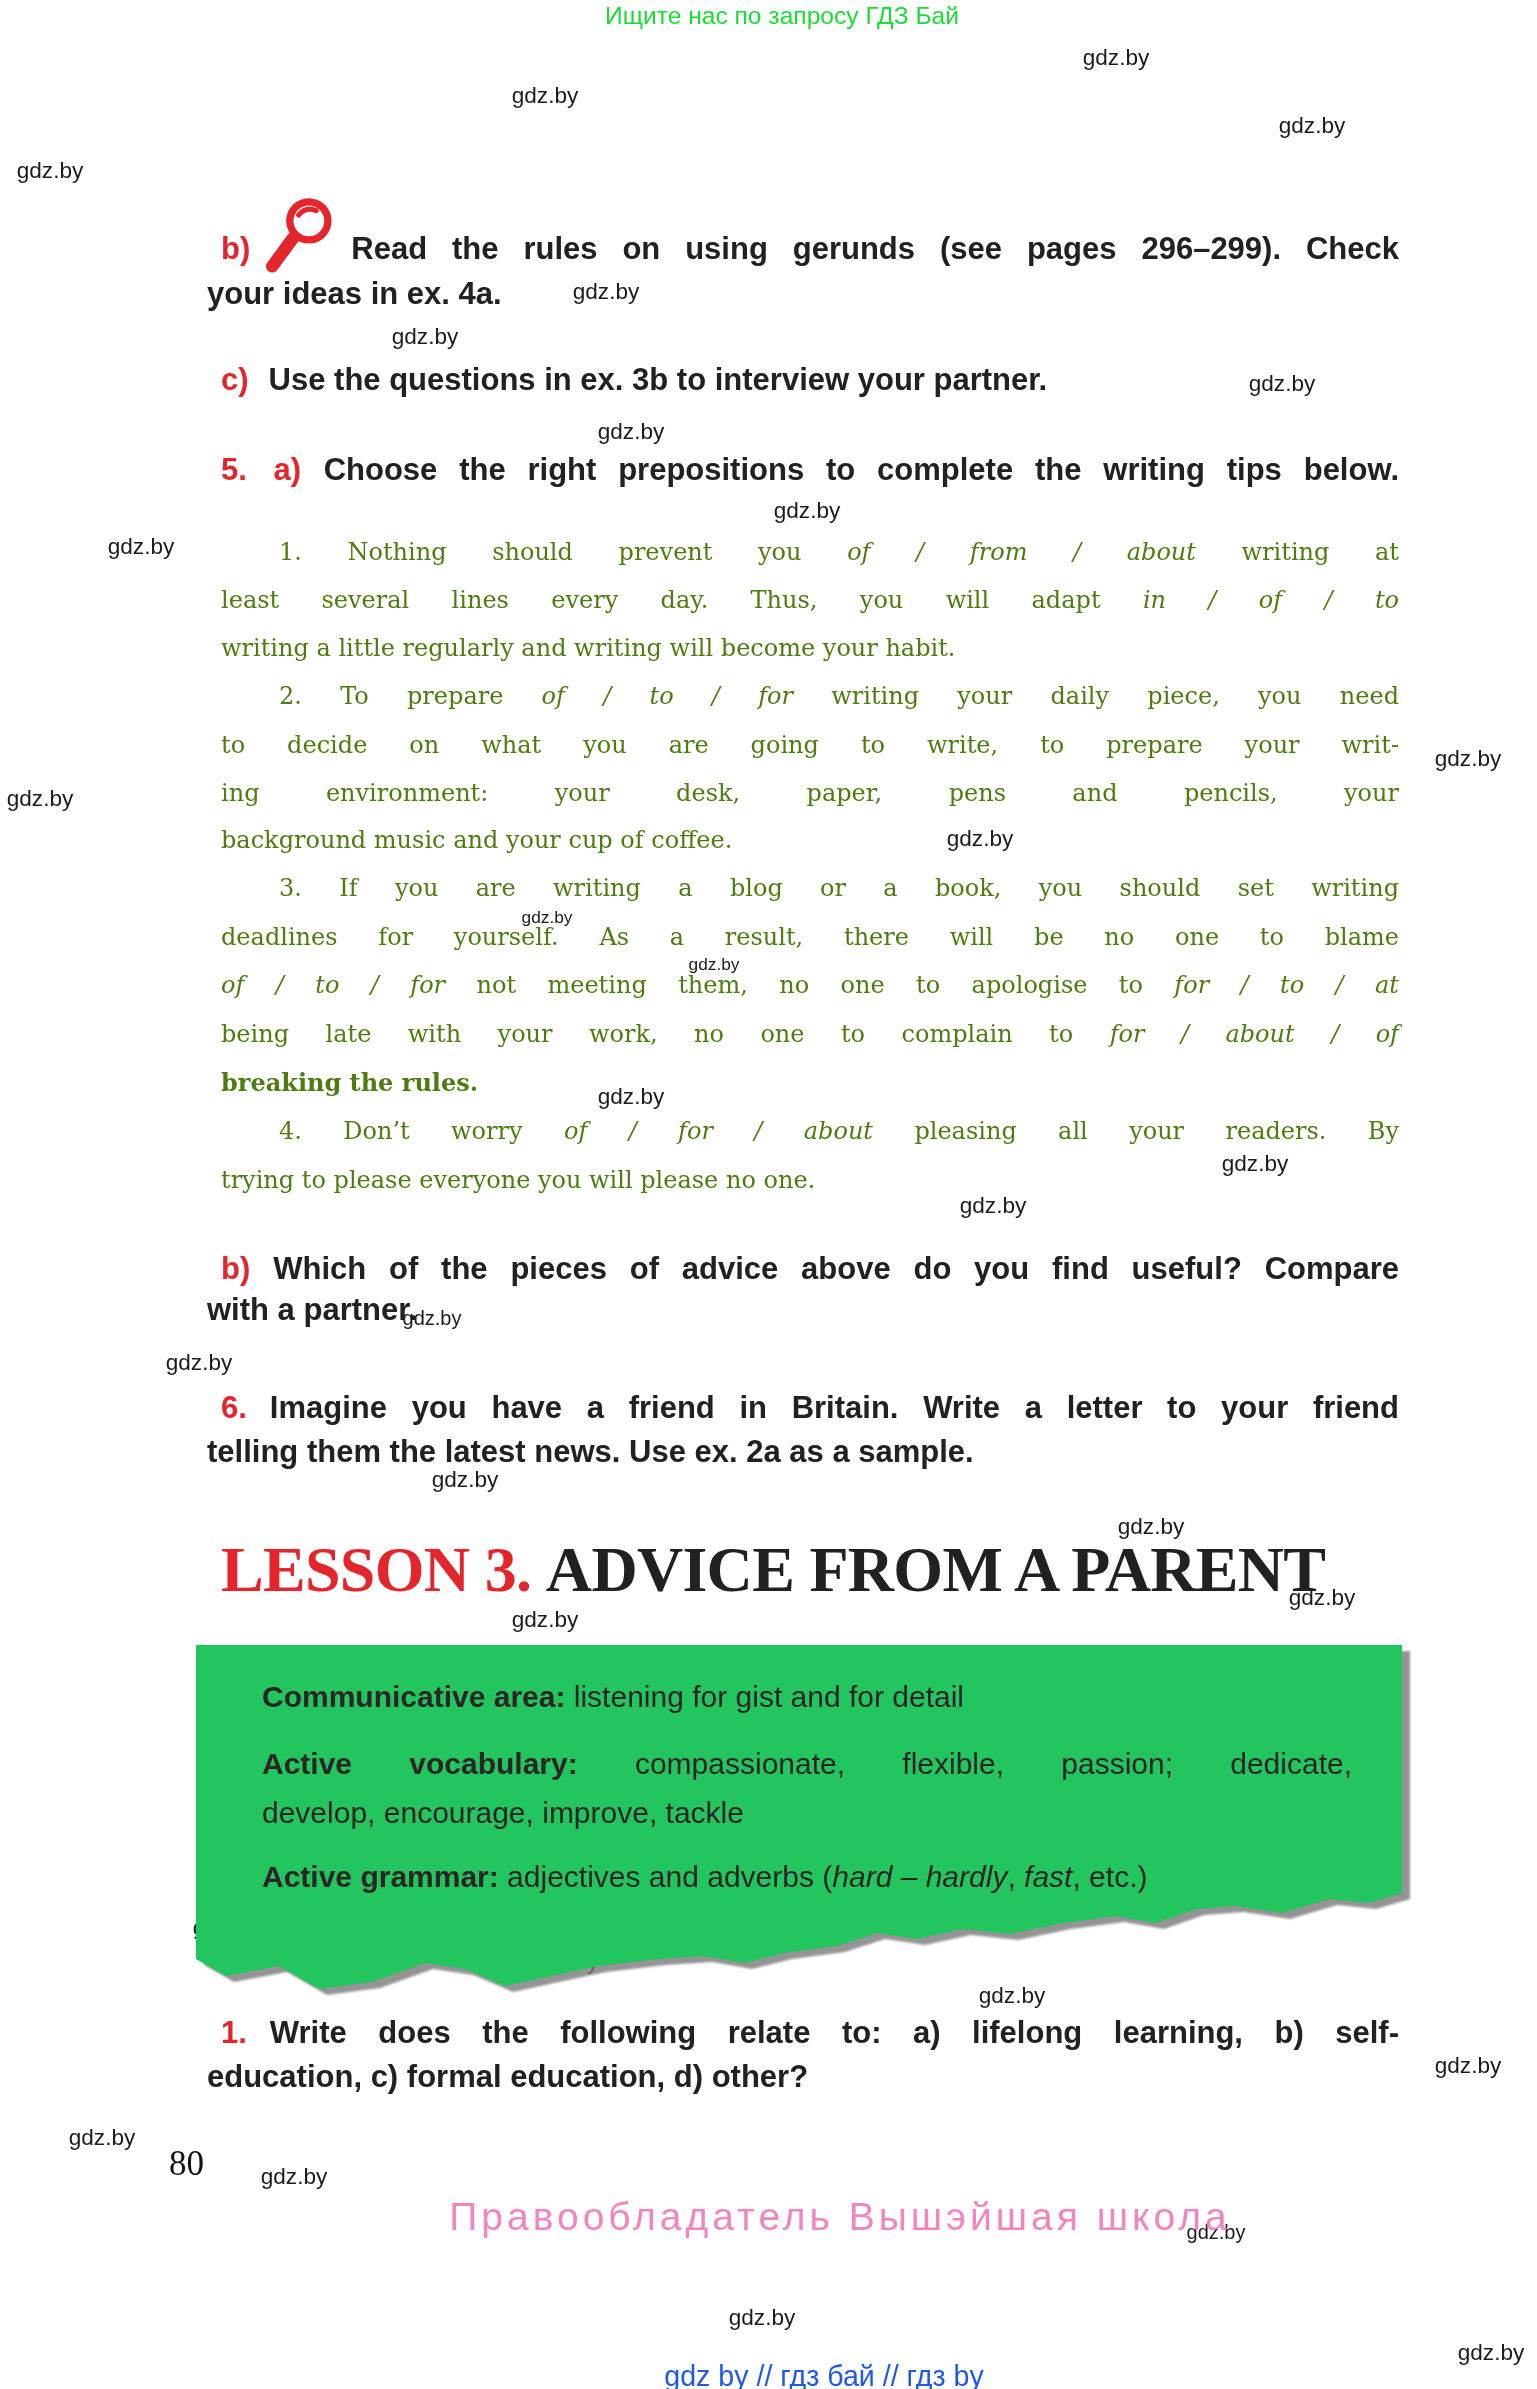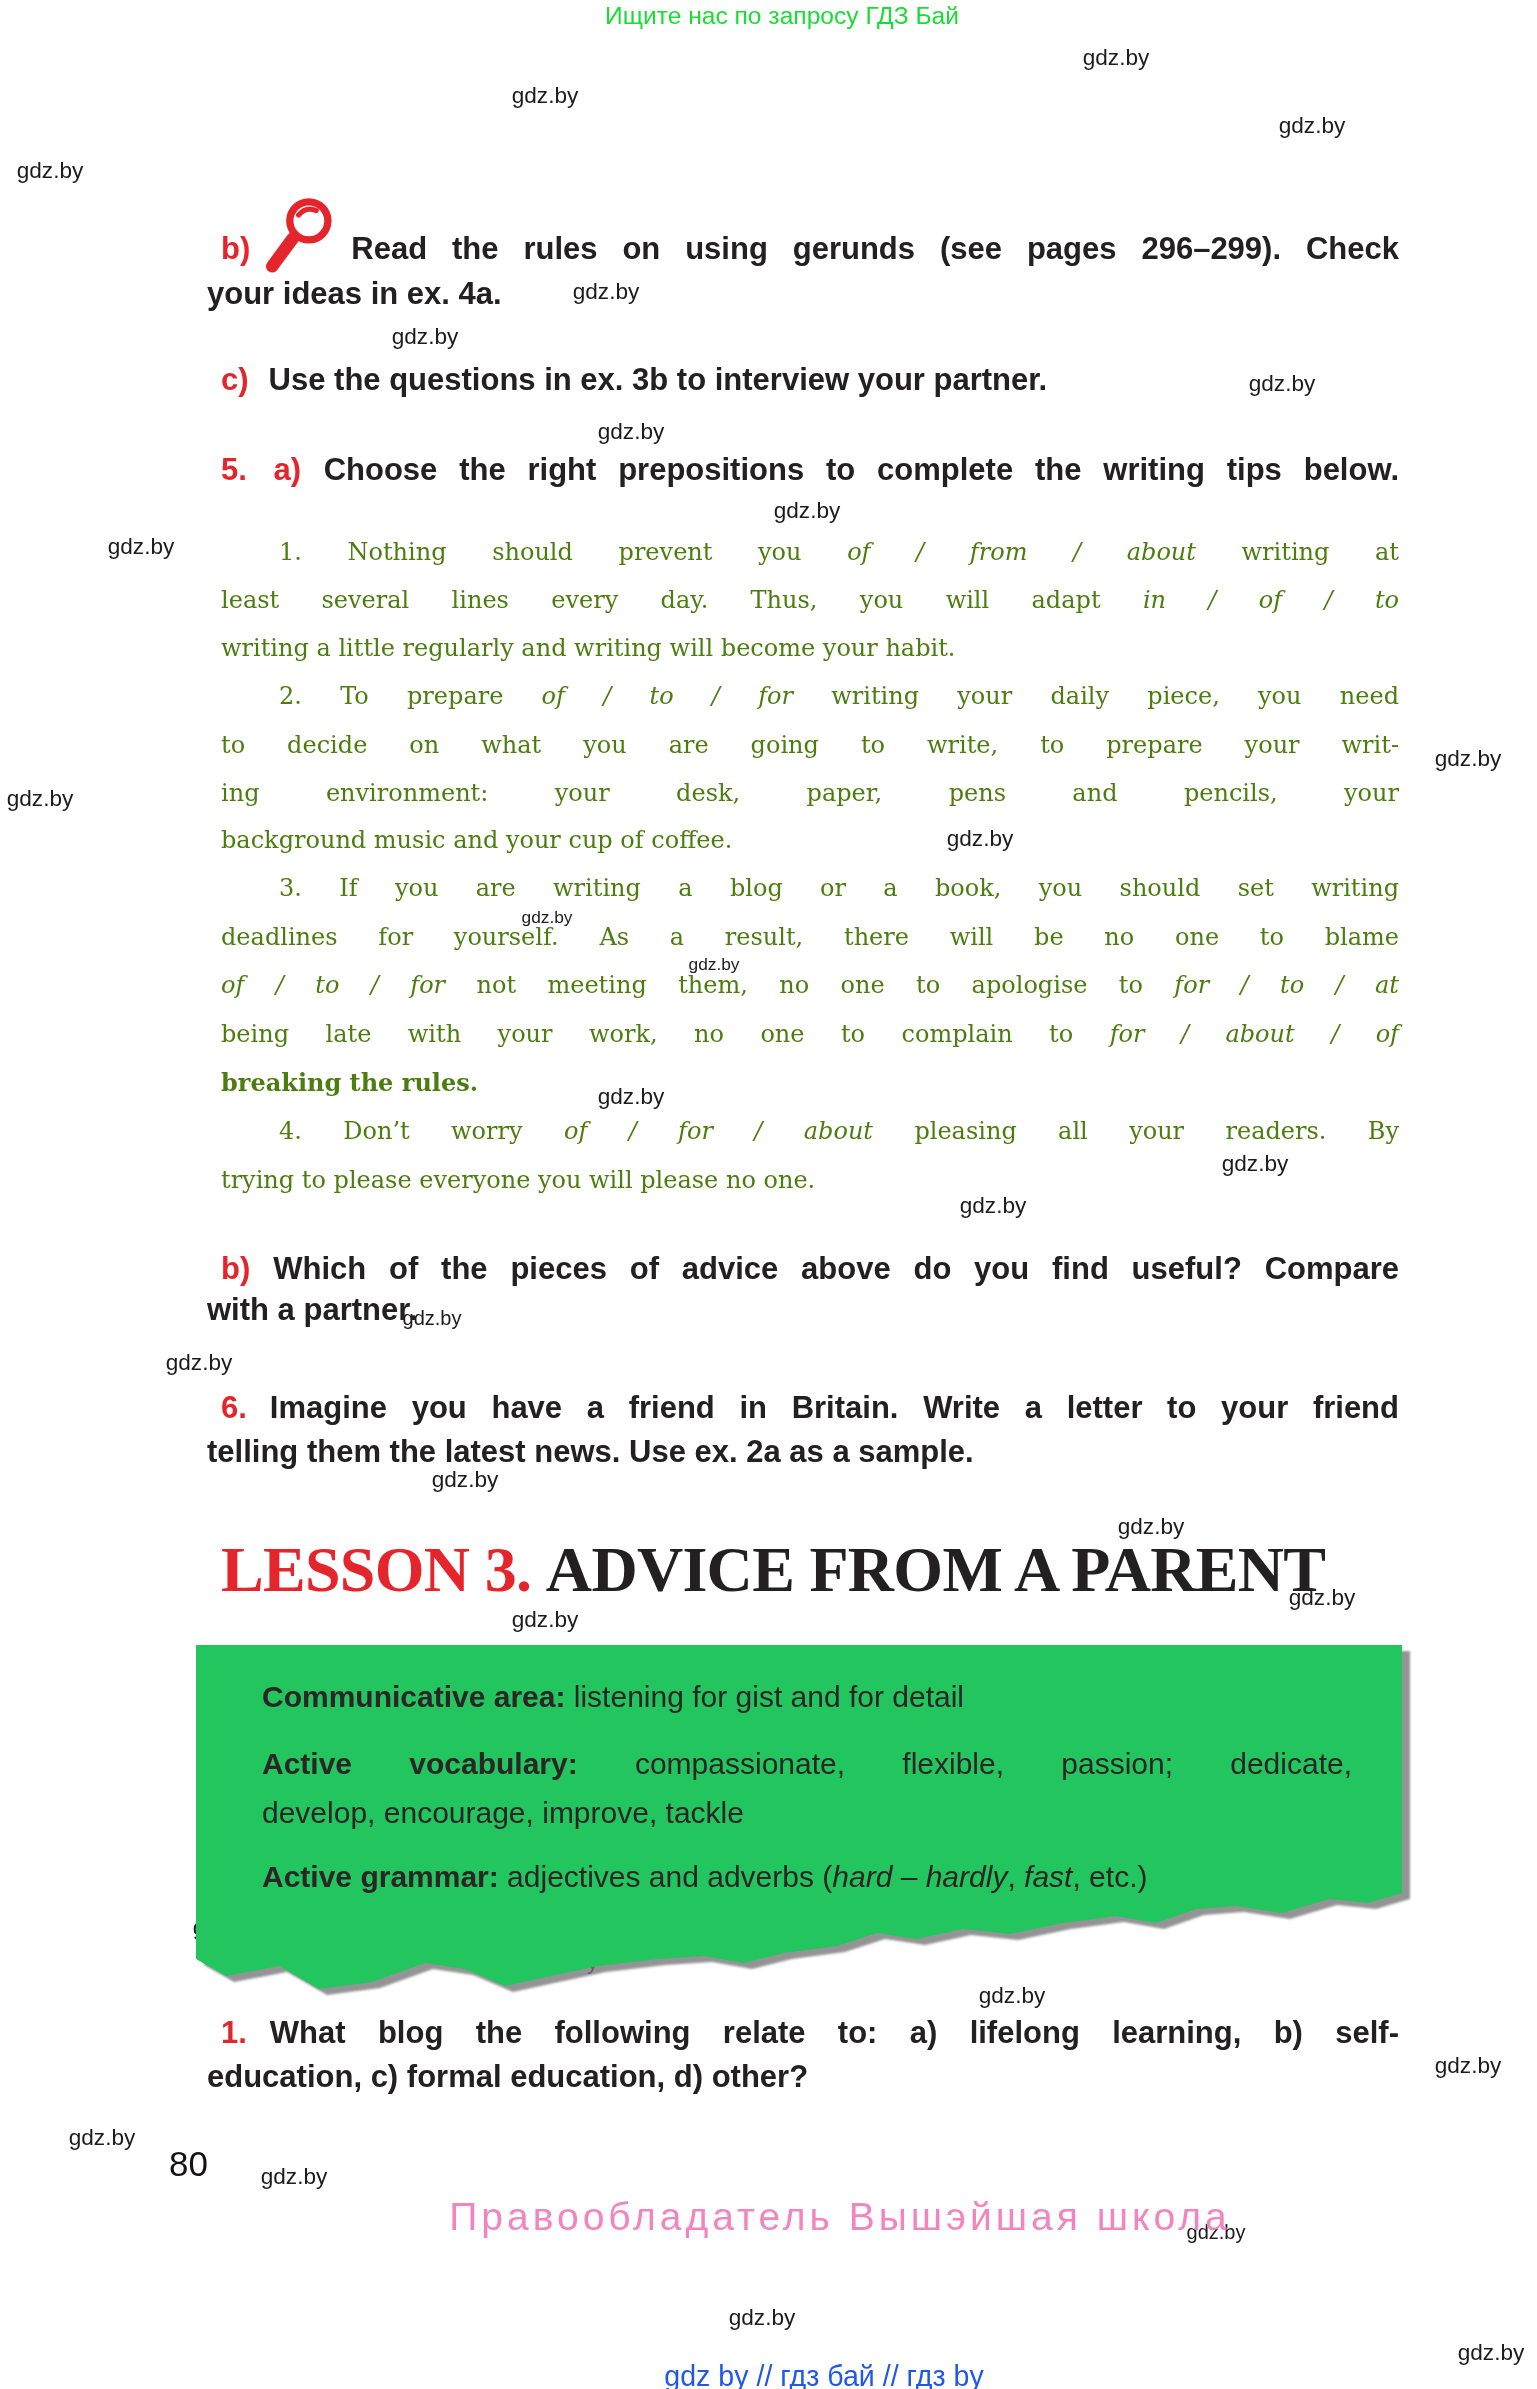--- a/index.html
+++ b/index.html
@@ -47,21 +47,21 @@
     clip-path:polygon(0px 0px, 1206px 0px, 1206px 248px, 1172px 258px, 1133px 254px,
       1086px 268px, 1040px 261px, 1000px 264px, 960px 278px, 920px 271px, 867px 278px,
       814px 289px, 767px 284px, 721px 294px, 681px 288px, 641px 301px, 588px 308px,
       548px 318px, 508px 311px, 462px 314px, 402px 321px, 355px 331px, 309px 341px,
       269px 324px, 229px 318px, 176px 337px, 123px 344px, 83px 321px, 30px 331px, 0px 314px);
   }
   .box-row {
     position:absolute; left:66px; right:50px; font-size:30px; line-height:41px; color:#2b2526;
   }
   .box-row b { font-weight:bold; }
-  .pgnum { position:absolute; left:169px; top:2144px; font-family:Liberation Sans, sans-serif;
+  .pgnum { position:absolute; left:169px; top:2144px; font-family:Liberation Serif, serif;
     font-size:35px; color:#141111; }
   .copyright {
     position:absolute; left:840px; top:2217px; transform:translate(-50%,-50%);
     font-size:39px; letter-spacing:4px; color:#f285bf; white-space:nowrap;
   }
   .footer-links {
     position:absolute; left:824px; top:2376px; transform:translate(-50%,-50%);
     font-size:28.6px; color:#2058e8; white-space:nowrap; cursor:pointer;
   }
 </style>
@@ -178,21 +178,21 @@
       </div>
       <div class="box-row" style="top:147px;">develop, encourage, improve, tackle</div>
       <div class="box-row" style="top:211px;">
         <b>Active grammar:</b><span id="grammar-rest"><span> adjectives and adverbs (</span><span class="it">hard</span><span> – </span><span class="it">hardly</span><span>, </span><span class="it">fast</span><span>, etc.)</span></span>
       </div>
     </div>
   </div>
 
   <div class="bold-row" style="top:2011px;">
     <span class="lbl" style="margin-right:23px;">1.</span>
-    <span class="txt just-text">What blog the following relate to: a) lifelong learning, b) self-</span>
+    <span class="txt just-text">Write does the following relate to: a) lifelong learning, b) self-</span>
   </div>
   <div class="cont-row" style="top:2055px;">education, c) formal education, d) other?</div>
 
   <div class="pgnum">80</div>
 
   <div class="copyright">Правообладатель Вышэйшая школа</div>
 
   <div class="footer-links">gdz by  //  гдз бай  //  гдз by</div>
 
 </div>

